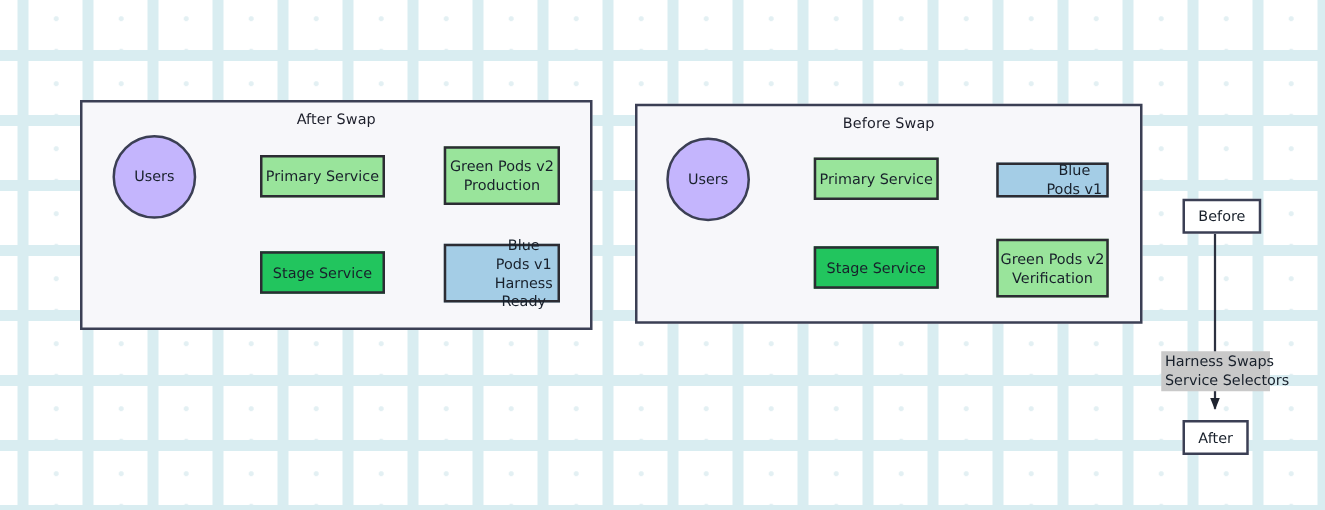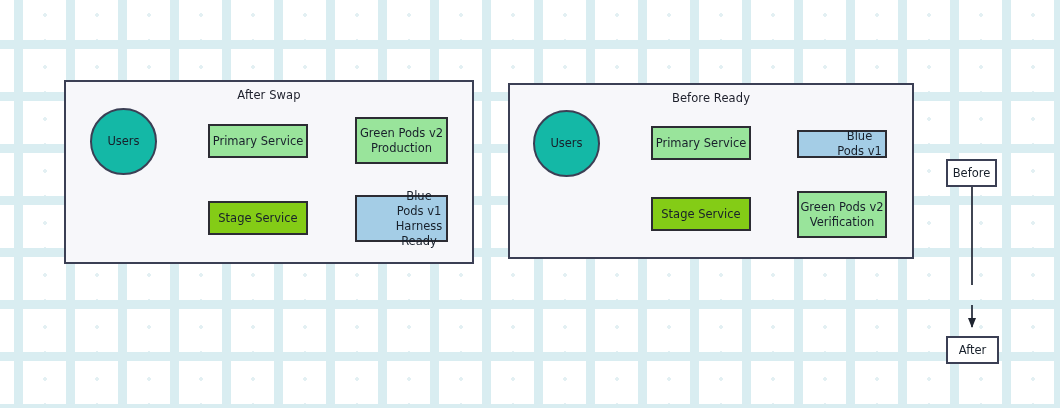--- a/index.html
+++ b/index.html
@@ -63,25 +63,25 @@
     align-items: center;
     justify-content: center;
     text-align: center;
     font-size: 11.5px;
     line-height: 15px;
     color: #18202b;
     border: 2px solid #2c2c33;
   }
   .node.green  { background: #99e49b; }
   .node.blue   { background: #a4cde6; padding-left: 35px; }
-  .node.orange { background: #84cc16; }
+  .node.orange { background: #22c55e; }
 
   .node.circle {
     border-radius: 50%;
-    background: #14b8a6;
+    background: #c4b5fd;
     border: 2px solid #3b3f54;
   }
 
   .plain-box {
     position: absolute;
     box-sizing: border-box;
     background: #ffffff;
     border: 2px solid #3b3f54;
     display: flex;
     align-items: center;
@@ -157,21 +157,21 @@
   <div class="node orange" style="left:208px; top:201px; width:100px; height:34px;">
     <span>Stage Service</span>
   </div>
 
   <div class="node blue" style="left:355px; top:195px; width:93px; height:47px; flex-direction:column;">
     <span>Blue Pods v1</span>
     <span>Harness Ready</span>
   </div>
 
   <div class="cluster" style="left:508px; top:83px; width:406px; height:176px;">
-    <div class="cluster-title">Before Ready</div>
+    <div class="cluster-title">Before Swap</div>
   </div>
 
   <div class="node circle" style="left:533px; top:110px; width:67px; height:67px;">
     <span>Users</span>
   </div>
 
   <div class="node green" style="left:651px; top:126px; width:100px; height:34px;">
     <span>Primary Service</span>
   </div>
 
@@ -181,22 +181,26 @@
 
   <div class="node orange" style="left:651px; top:197px; width:100px; height:34px;">
     <span>Stage Service</span>
   </div>
 
   <div class="node green" style="left:797px; top:191px; width:90px; height:47px; flex-direction:column;">
     <span>Green Pods v2</span>
     <span>Verification</span>
   </div>
 
-  <div class="plain-box" style="left:946px; top:159px; width:51px; height:28px;">
+  <div class="plain-box" style="left:946px; top:159px; width:63px; height:28px;">
     <span>Before</span>
   </div>
 
+  <div class="edge-label" style="left:929px; top:281px; width:87px;">
+    <div>Harness Swaps</div>
+    <div>Service Selectors</div>
+  </div>
 
   <div class="plain-box" style="left:946px; top:336px; width:53px; height:28px;">
     <span>After</span>
   </div>
 
 </div>
 
 </body></html>

